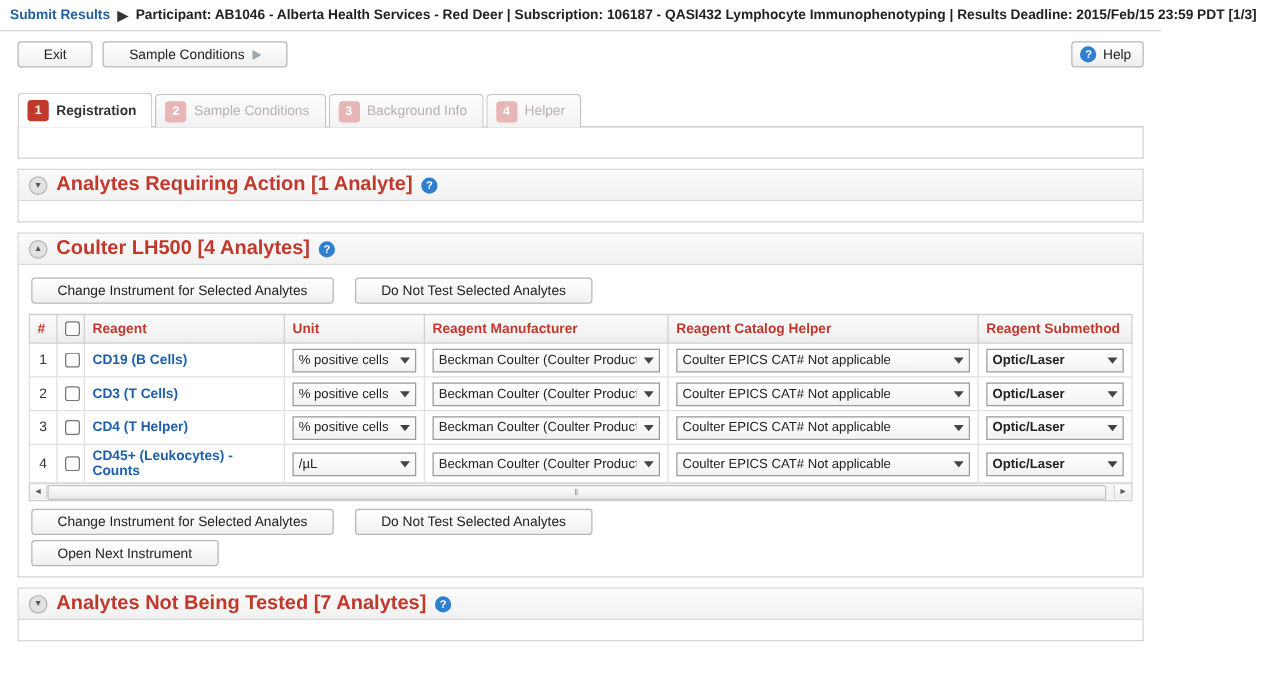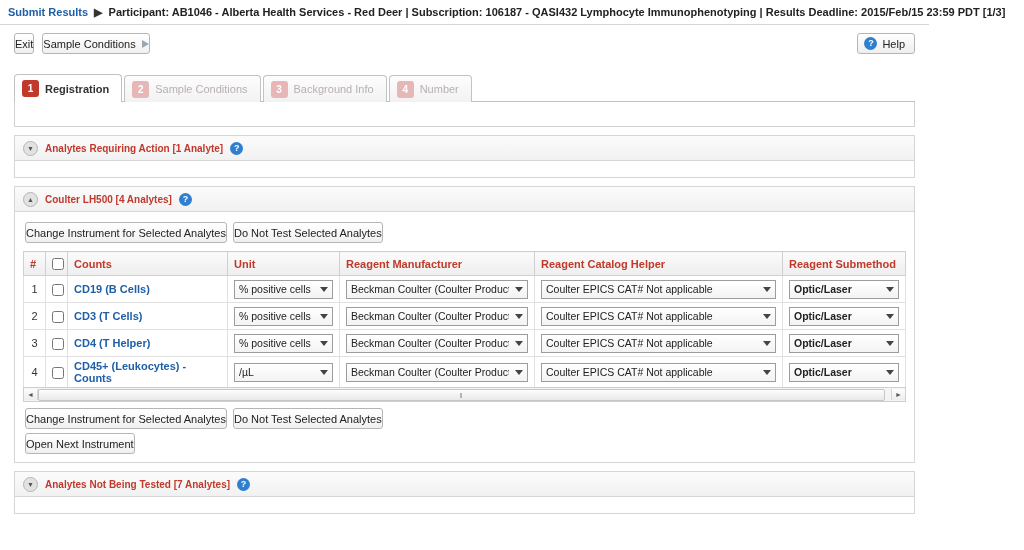--- a/index.html
+++ b/index.html
@@ -33,21 +33,21 @@
     height:42px;
     padding:8px 10px 0 14px;
     box-sizing:border-box;
     display:flex;align-items:flex-start;gap:8px;
   }
   .btn{
     display:inline-flex;align-items:center;gap:6px;
     background:linear-gradient(#ffffff,#f0f0f0);
     border:1px solid #b5b5b5;
     border-radius:3px;
-    padding:3px 0;
+    padding:3px 20px;
     font-size:11px;color:#222;
     cursor:pointer;
     height:21px;box-sizing:border-box;
     white-space:nowrap;
   }
   .btn .arrow{
     display:inline-block;width:0;height:0;
     border-left:7px solid #9aa7b0;
     border-top:4px solid transparent;
     border-bottom:4px solid transparent;
@@ -111,39 +111,39 @@
     display:flex;align-items:center;gap:7px;
     height:26px;
     margin-top:8px;
     border:1px solid #d6d6d6;
     background:linear-gradient(#fbfbfb,#f1f1f1);
     padding:0 8px;
     box-sizing:border-box;
     cursor:pointer;
   }
   .section-title{
-    color:#c0392b;font-weight:bold;font-size:10px;
+    color:#c0392b;font-weight:bold;font-size:16px;
   }
   .twisty{
     width:13px;height:13px;border-radius:50%;
     background:#e2e2e2;border:1px solid #b6b6b6;
     display:inline-flex;align-items:center;justify-content:center;
     font-size:7px;color:#555;line-height:1;
   }
   .section-body{
     border:1px solid #d6d6d6;border-top:none;
     background:#fff;
     padding:8px 8px 6px 8px;
   }
   .thin-strip{
     border:1px solid #d6d6d6;border-top:none;
     background:#fff;height:16px;
   }
 
-  .btn-row{display:flex;gap:6px;margin:2px 0 8px 2px;}
+  .btn-row{display:flex;gap:17px;margin:2px 0 8px 2px;}
   .btn-row.second{margin:6px 0 4px 2px;}
   .btn-row.third{margin:2px 0 2px 2px;}
 
   
   table.grid{
     border-collapse:collapse;
     width:100%;
     table-layout:fixed;
     font-size:11px;
   }
@@ -263,21 +263,21 @@
     <div class="tab">
       <span class="tabnum">2</span>
       <span>Sample Conditions</span>
     </div>
     <div class="tab">
       <span class="tabnum">3</span>
       <span>Background Info</span>
     </div>
     <div class="tab">
       <span class="tabnum">4</span>
-      <span>Number</span>
+      <span>Helper</span>
     </div>
   </div>
 
   <div class="panel-wrap">
 
     <div class="blank-strip"></div>
 
     <div class="section-head">
       <span class="twisty">▼</span>
       <span class="section-title">Analytes Requiring Action [1 Analyte]</span>
@@ -302,21 +302,21 @@
         </div>
       </div>
 
       <table class="grid">
         <thead>
           <tr>
             <th class="c-num">#</th>
             <th class="c-chk">
               <input type="checkbox" style="">
             </th>
-            <th class="c-analyte">Counts</th>
+            <th class="c-analyte">Reagent</th>
             <th class="c-unit">Unit</th>
             <th class="c-manu">Reagent Manufacturer</th>
             <th class="c-cat">Reagent Catalog Helper</th>
             <th class="c-sub">Reagent Submethod</th>
           </tr>
         </thead>
         <tbody>
           <tr>
             <td class="c-num">1</td>
             <td class="c-chk"><input type="checkbox" style=""></td>

